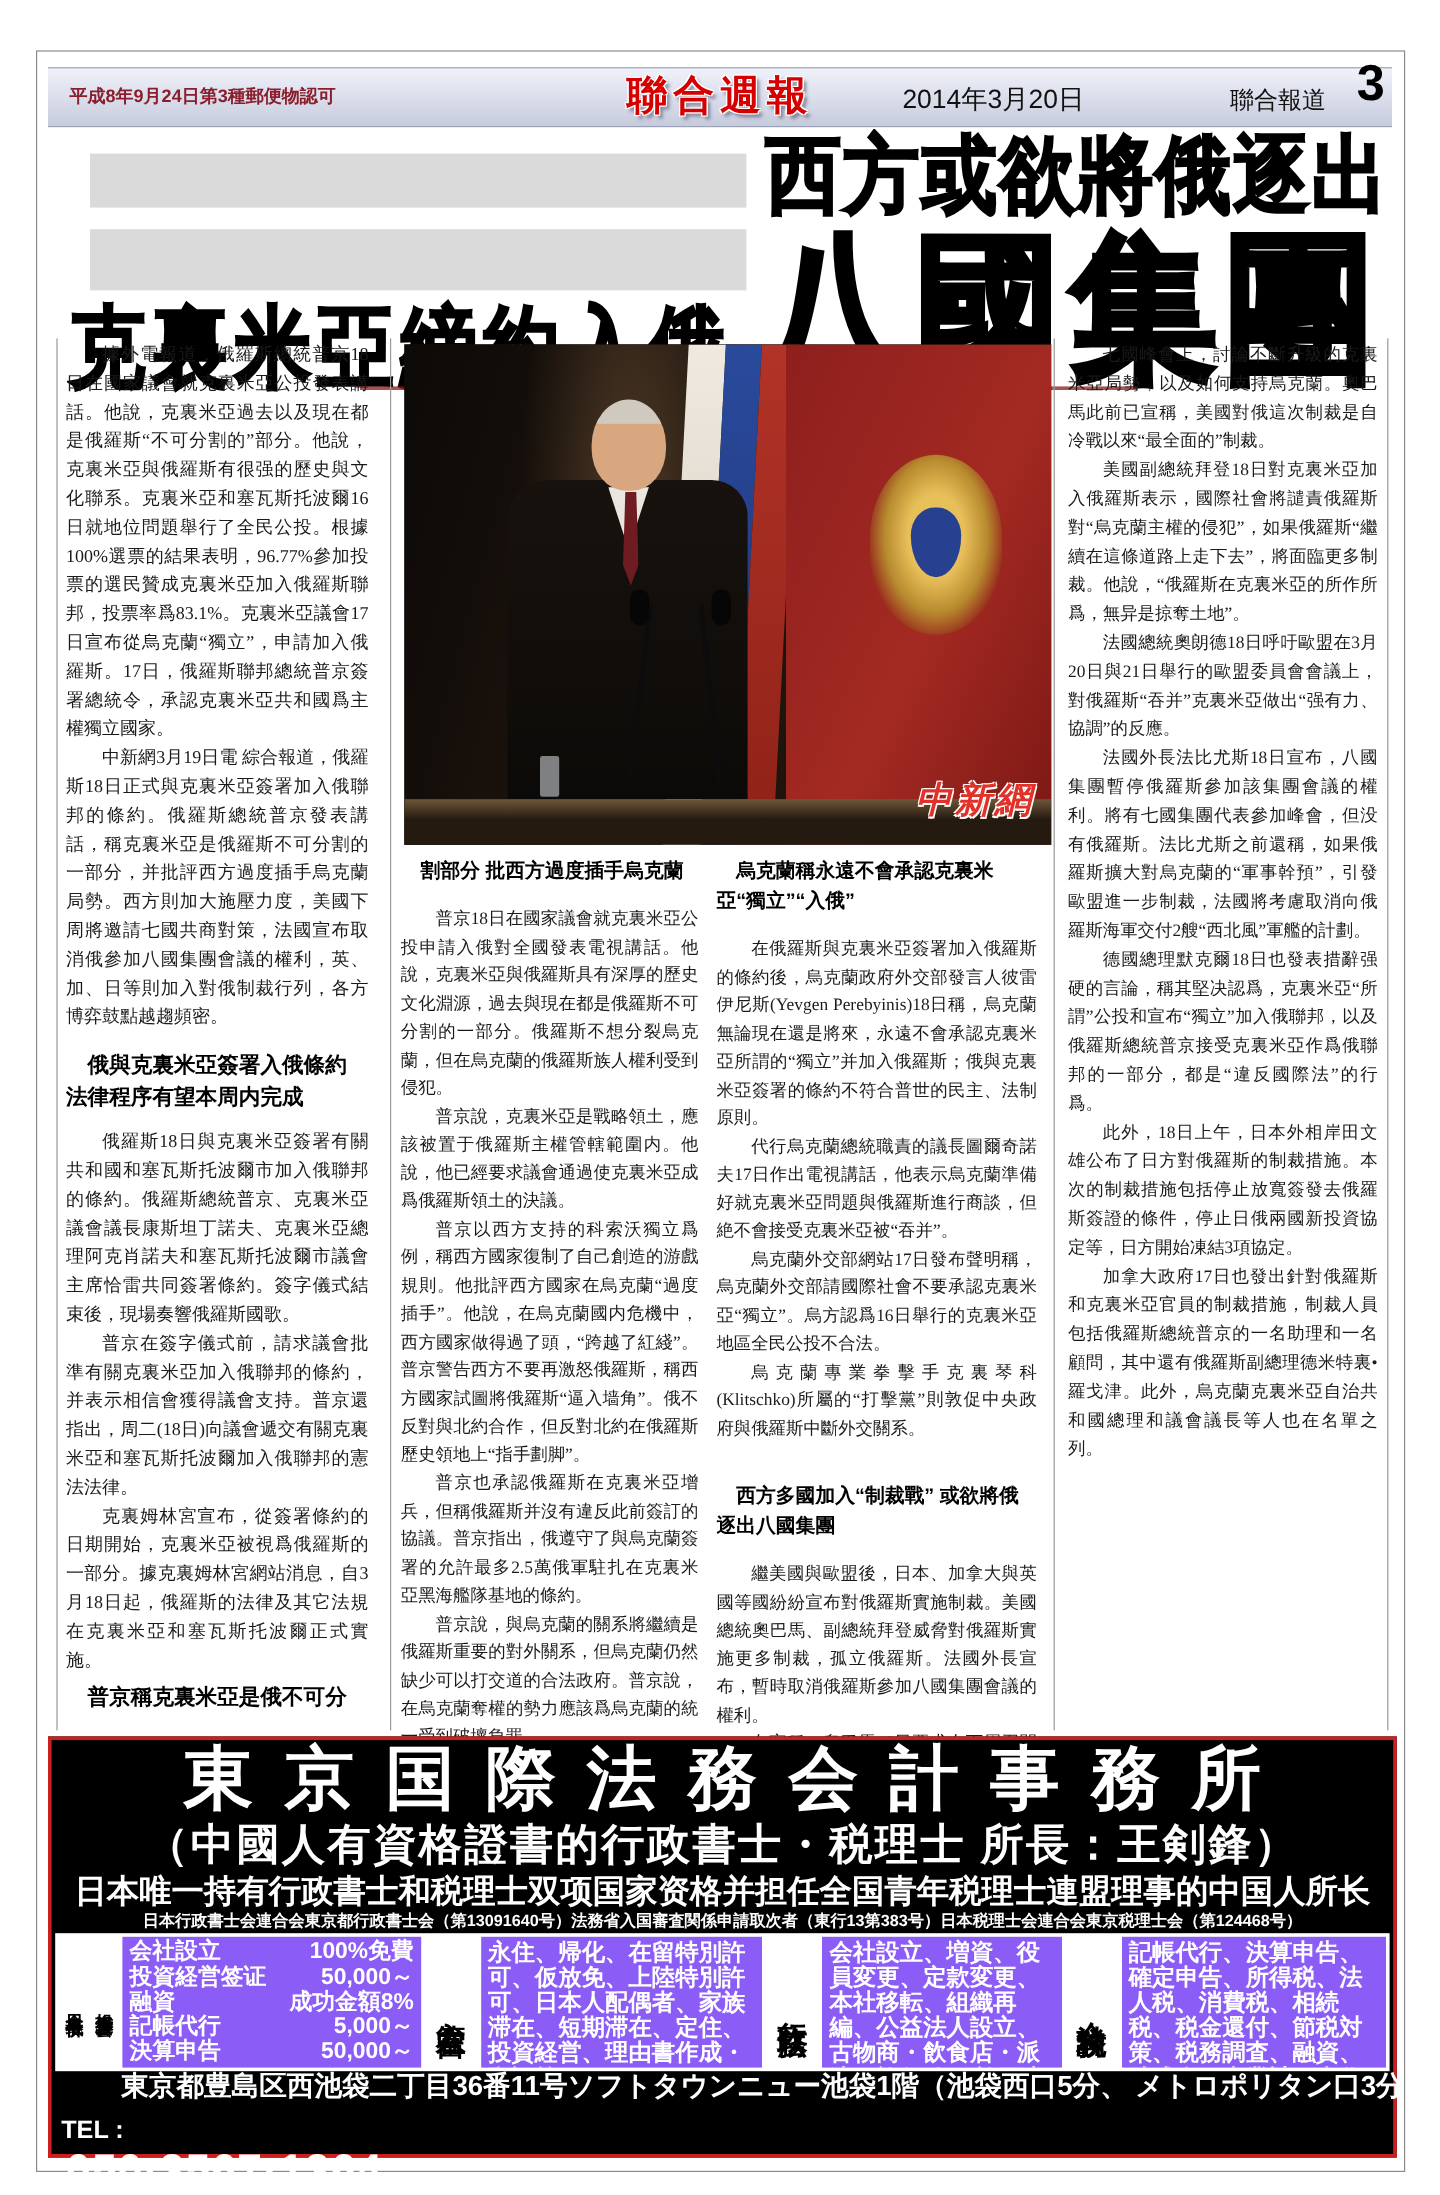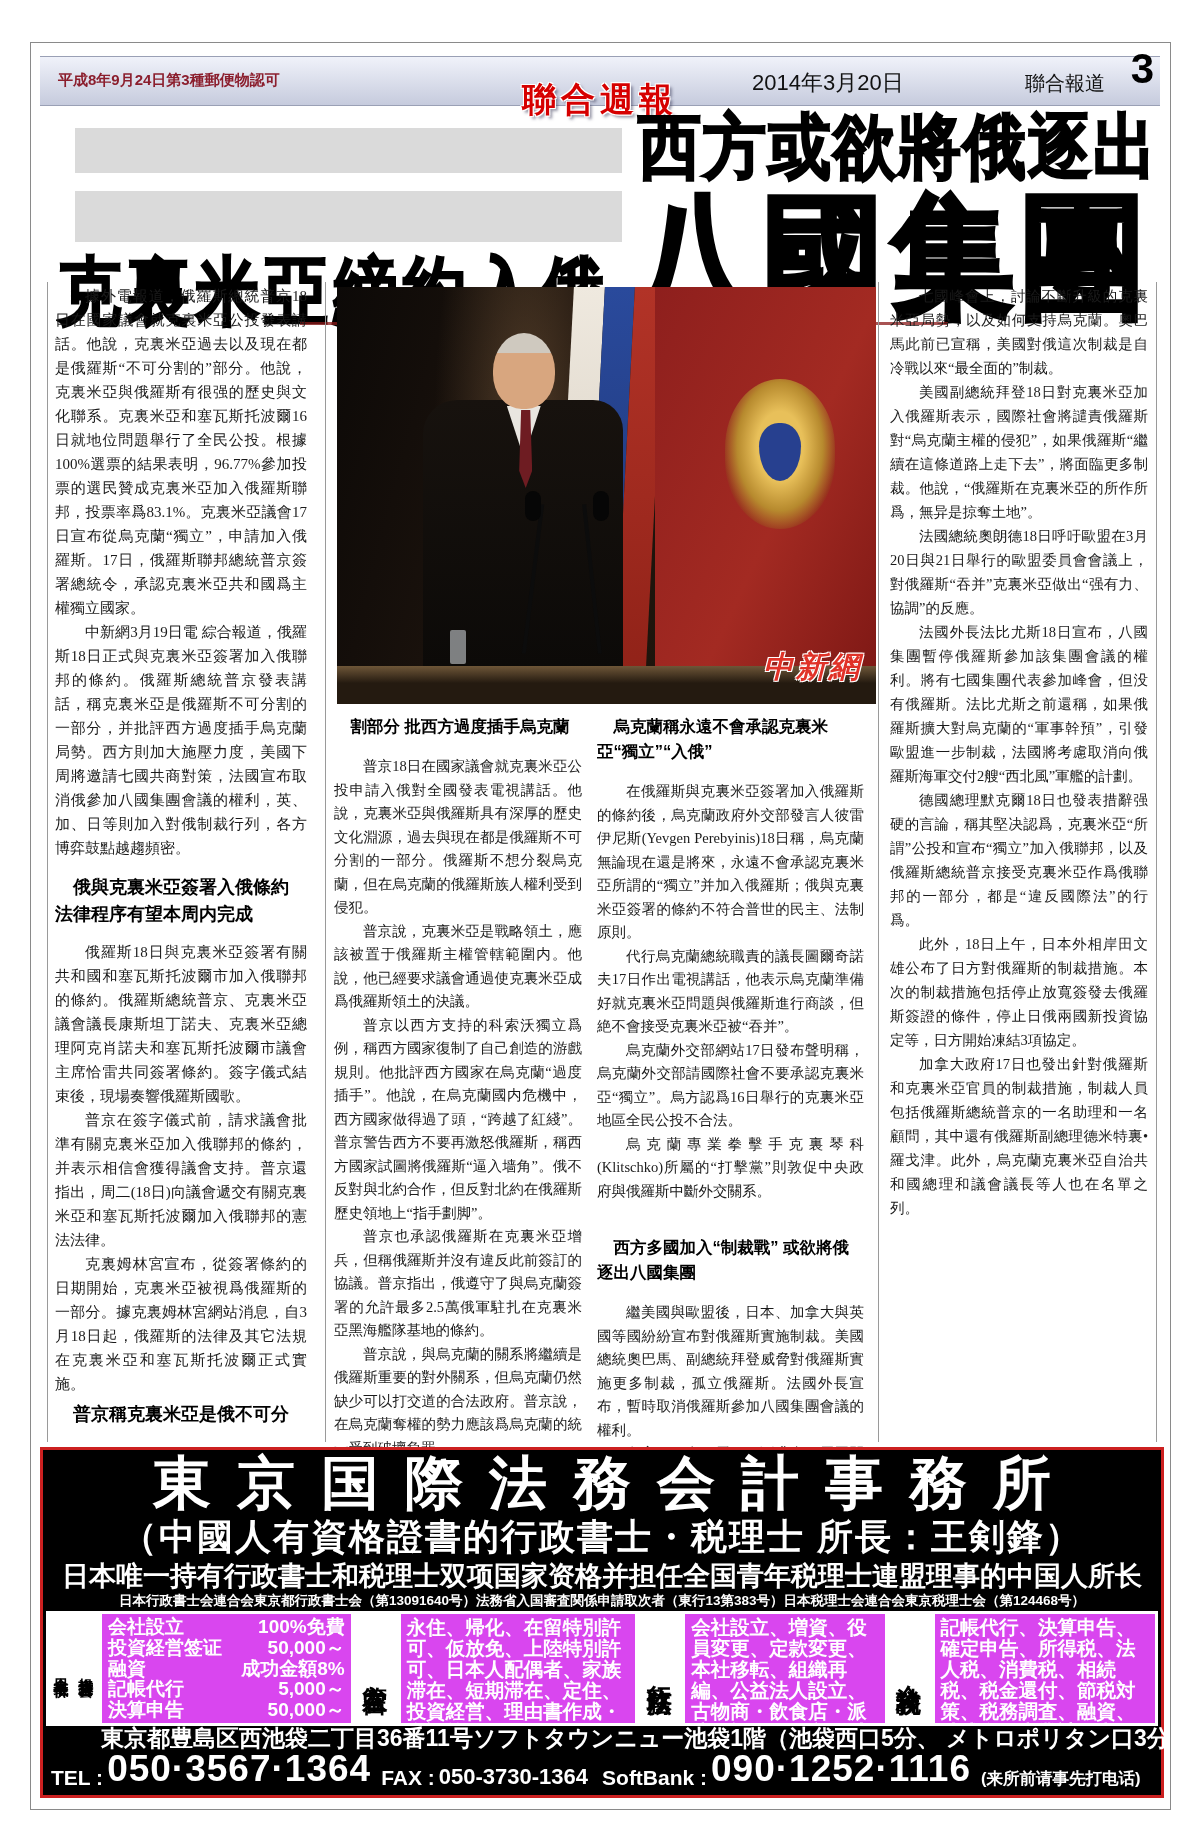--- a/index.html
+++ b/index.html
@@ -6,21 +6,21 @@
   body{width:1200px;height:1829px;position:relative;overflow:hidden;
        font-family:"Liberation Serif","DejaVu Serif",serif;color:#1a1a1a;}
   .abs{position:absolute;}
   
   #page-border{left:30px;top:42px;width:1139px;height:1766px;border:1px solid #8a8a8a;}
   .v-rule{width:1px;background:#9a9a9a;top:282px;height:1160px;}
   
   #header-band{left:40px;top:56px;width:1120px;height:48px;
     background:linear-gradient(#f0f2fa,#c6cbdd);border-top:1px solid #9aa0b5;border-bottom:1px solid #9aa0b5;}
   #permit{left:18px;top:14px;font:bold 15px "Liberation Sans",sans-serif;color:#8b1e2d;}
-  #masthead{left:50%;top:20px;transform:translateX(-50%);
+  #masthead{left:50%;top:0;transform:translateX(-50%);
     font:900 34px "Liberation Sans",sans-serif;color:#d60000;letter-spacing:5px;
     text-shadow:1px 1px 0 #fff,-1px -1px 0 #fff,1px -1px 0 #fff,-1px 1px 0 #fff,3px 3px 3px rgba(60,60,90,.55);}
   #issue-date{left:712px;top:11px;font:22px "Liberation Sans",sans-serif;color:#111;}
   #section-name{left:985px;top:13px;font:20px "Liberation Sans",sans-serif;color:#111;}
   #page-num{right:6px;top:-12px;font:900 42px "Liberation Sans",sans-serif;color:#000;}
   
   .gray-bar{left:75px;width:547px;background:#dadada;}
   #bar1{top:128px;height:45px;}
   #bar2{top:191px;height:51px;}
   .headline{font-family:"Liberation Sans","DejaVu Sans",sans-serif;font-weight:900;color:#000;
@@ -86,30 +86,30 @@
       letter-spacing:2px;white-space:nowrap;}
   #ad-line3{top:110px;left:0;width:100%;text-align:center;font-weight:900;font-size:27px;line-height:32px;white-space:nowrap;}
   #ad-line4{top:143px;left:0;width:100%;text-align:center;font-weight:bold;font-size:13.5px;line-height:16px;white-space:nowrap;}
   #ad-services{top:161px;left:3px;width:1106px;height:109px;background:#fff;padding:3px;
       display:flex;gap:3px;}
   .v-label{background:#fff;color:#000;writing-mode:vertical-rl;text-orientation:upright;
       display:flex;align-items:center;justify-content:center;font-weight:900;}
   .v-pair{display:flex;background:#fff;}
   .v-pair .v-label{font-size:15px;line-height:1;width:25px;letter-spacing:1px;}
   .big-label{font-size:25px;width:44px;letter-spacing:2px;}
-  .svc-box{background:#d946ef;color:#fff;font-weight:900;padding:3px 6px;overflow:hidden;}
+  .svc-box{background:#8b5cf6;color:#fff;font-weight:900;padding:3px 6px;overflow:hidden;}
   #price-box{width:268px;display:flex;flex-direction:column;justify-content:space-between;}
   .price-row{display:flex;justify-content:space-between;font-size:19px;line-height:20px;}
   #svc2{width:252px;font-size:19.5px;line-height:21px;}
   #svc3{width:212px;font-size:19.5px;line-height:21px;}
   #svc4{width:236px;font-size:19.5px;line-height:21px;}
   #ad-address{top:273px;left:0;width:100%;height:31px;display:flex;justify-content:space-between;
       align-items:center;padding:0 10px;box-sizing:border-box;font-weight:900;font-size:23px;white-space:nowrap;margin-left:48px;}
-  #ad-phone{top:302px;left:0;width:100%;height:38px;display:flex;align-items:flex-end;padding:0 8px;
-      box-sizing:border-box;white-space:nowrap;}
+  #ad-phone{top:314px;left:0;width:100%;height:38px;display:flex;align-items:flex-start;padding:0 8px;
+      box-sizing:border-box;white-space:nowrap;flex-direction:column;}
   .ph-label{font-weight:900;font-size:21px;}
   .ph-big{font-weight:900;font-size:37px;letter-spacing:1px;margin:0 10px 0 4px;}
   .ph-mid{font-weight:900;font-size:22px;margin:0 14px 0 4px;}
   .ph-note{font-weight:900;font-size:16.5px;}
 </style>
 </head>
 <body>
 
 <div class="abs" id="page-border"></div>
 

